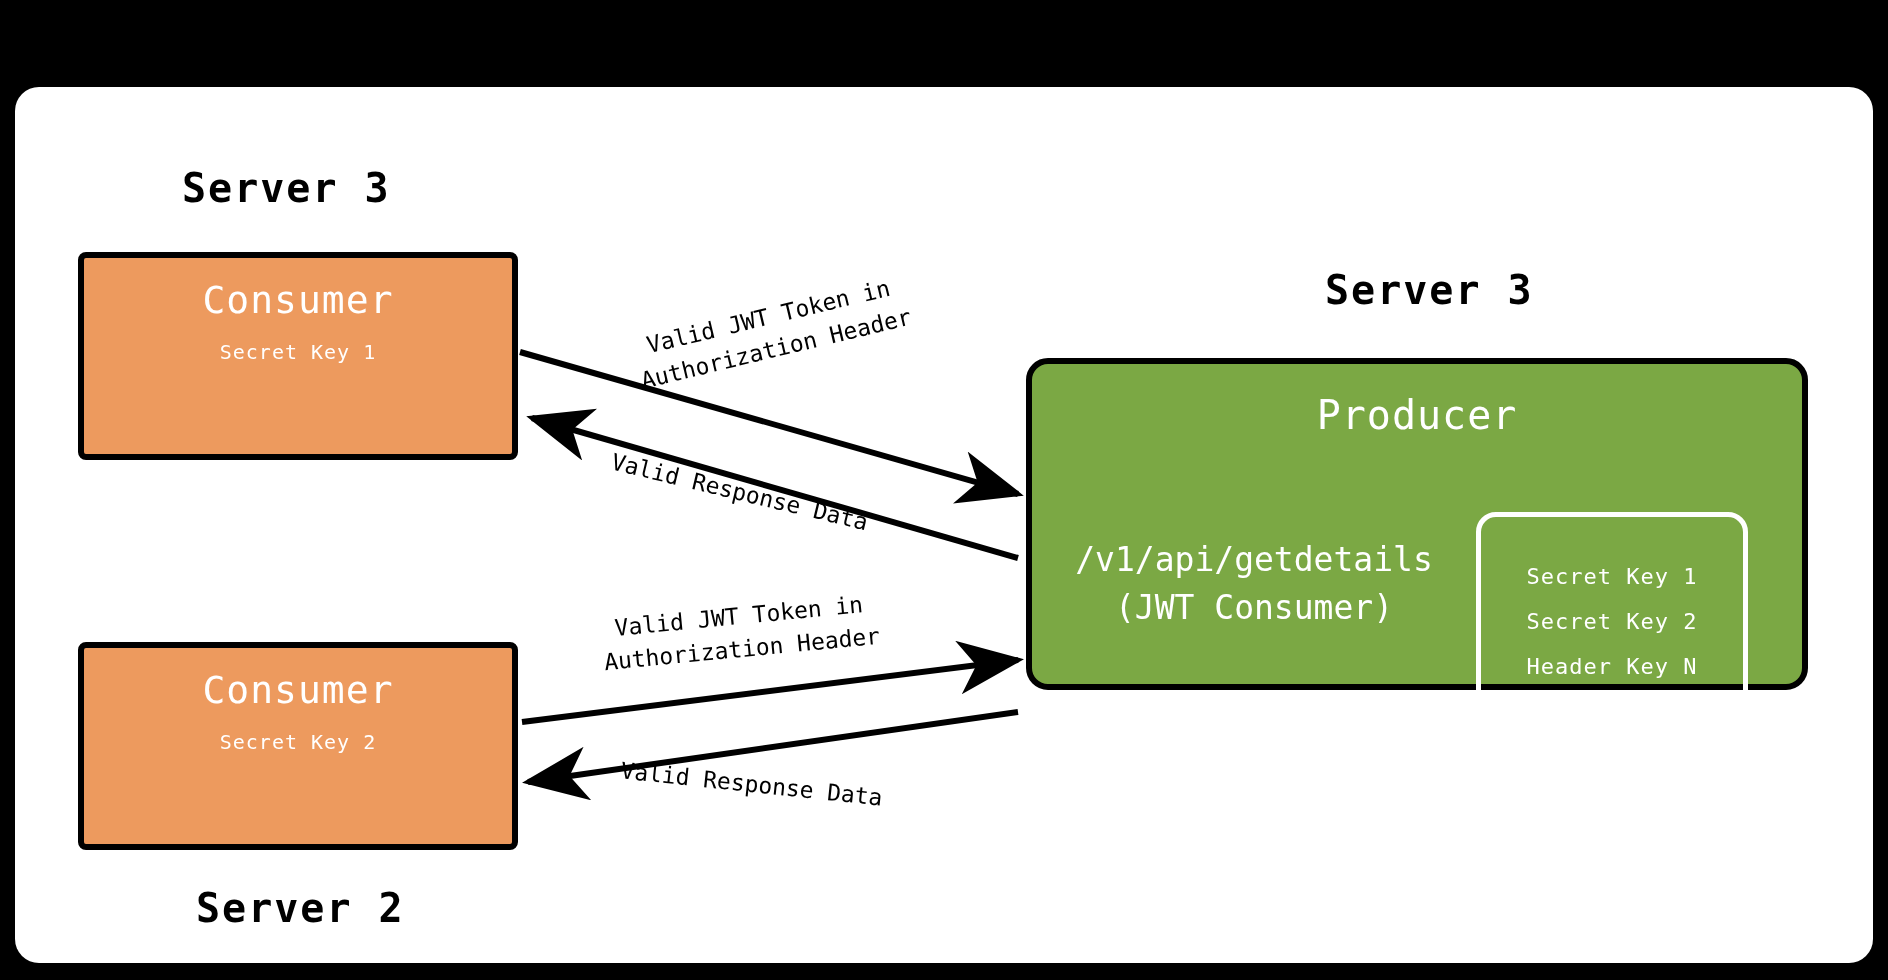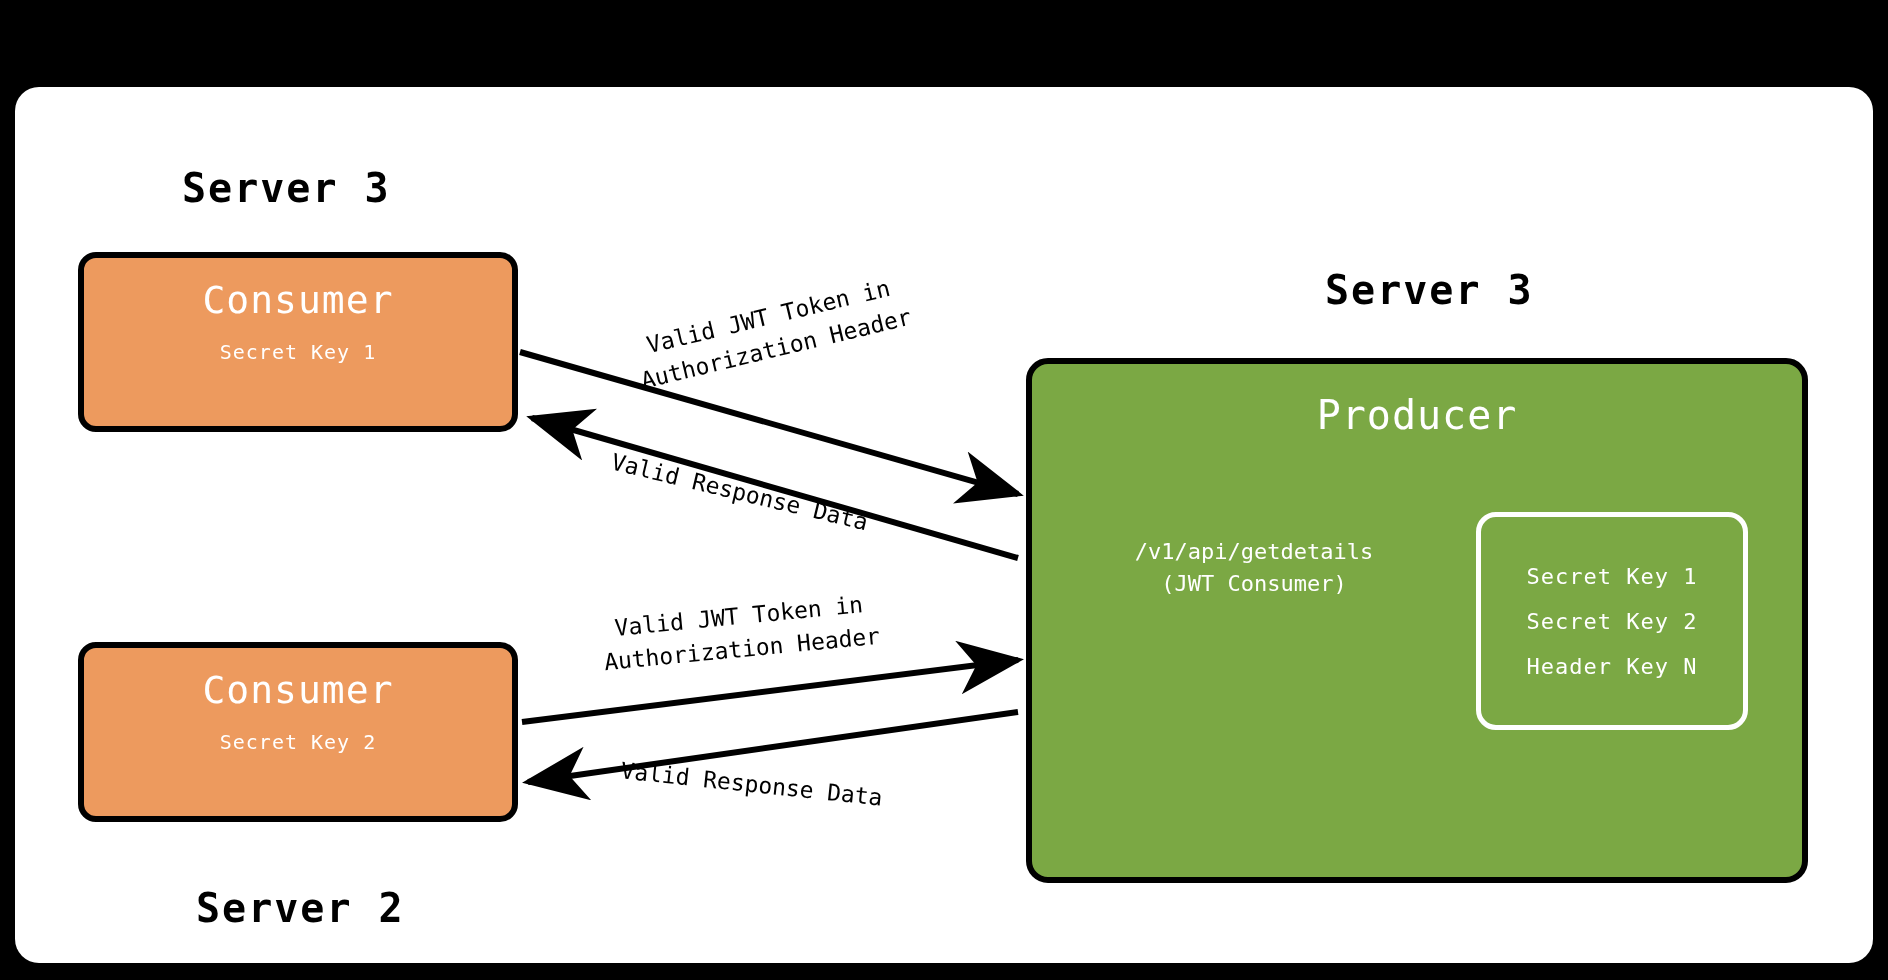--- a/index.html
+++ b/index.html
@@ -49,24 +49,24 @@
   }
   #server1-label { left: 182px; top: 165px; }
   #server2-label { left: 196px; top: 885px; }
   #server3-label { left: 1325px; top: 267px; }
 
   
   .consumer-box {
     position: absolute;
     background: #ed9a5e;
     border: 6px solid #000000;
-    border-radius: 18px;
+    border-radius: 8px;
     box-sizing: border-box;
     width: 440px;
-    height: 180px;
+    height: 208px;
     display: flex;
     flex-direction: column;
     align-items: center;
     padding-top: 22px;
   }
   #consumer1-box { left: 78px; top: 252px; }
   #consumer2-box { left: 78px; top: 642px; }
   .consumer-title {
     font-family: "DejaVu Sans Mono", "Liberation Mono", monospace;
     font-size: 38px;
@@ -81,21 +81,21 @@
     letter-spacing: 1px;
     margin-top: 18px;
   }
 
   
   #producer-box {
     position: absolute;
     left: 1026px;
     top: 358px;
     width: 782px;
-    height: 525px;
+    height: 332px;
     background: #7ba844;
     border: 6px solid #000000;
     border-radius: 22px;
     box-sizing: border-box;
   }
   #producer-title {
     position: absolute;
     left: 0;
     right: 0;
     top: 28px;
@@ -105,21 +105,21 @@
     color: #ffffff;
     letter-spacing: 1px;
   }
   #producer-endpoint {
     position: absolute;
     left: 12px;
     top: 172px;
     width: 420px;
     text-align: center;
     font-family: "DejaVu Sans Mono", "Liberation Mono", monospace;
-    font-size: 22px;
+    font-size: 33px;
     color: #ffffff;
     line-height: 1.45;
   }
   #producer-endpoint .line2 { display: block; }
 
   #secret-keys-panel {
     position: absolute;
     left: 444px;
     top: 148px;
     width: 272px;

